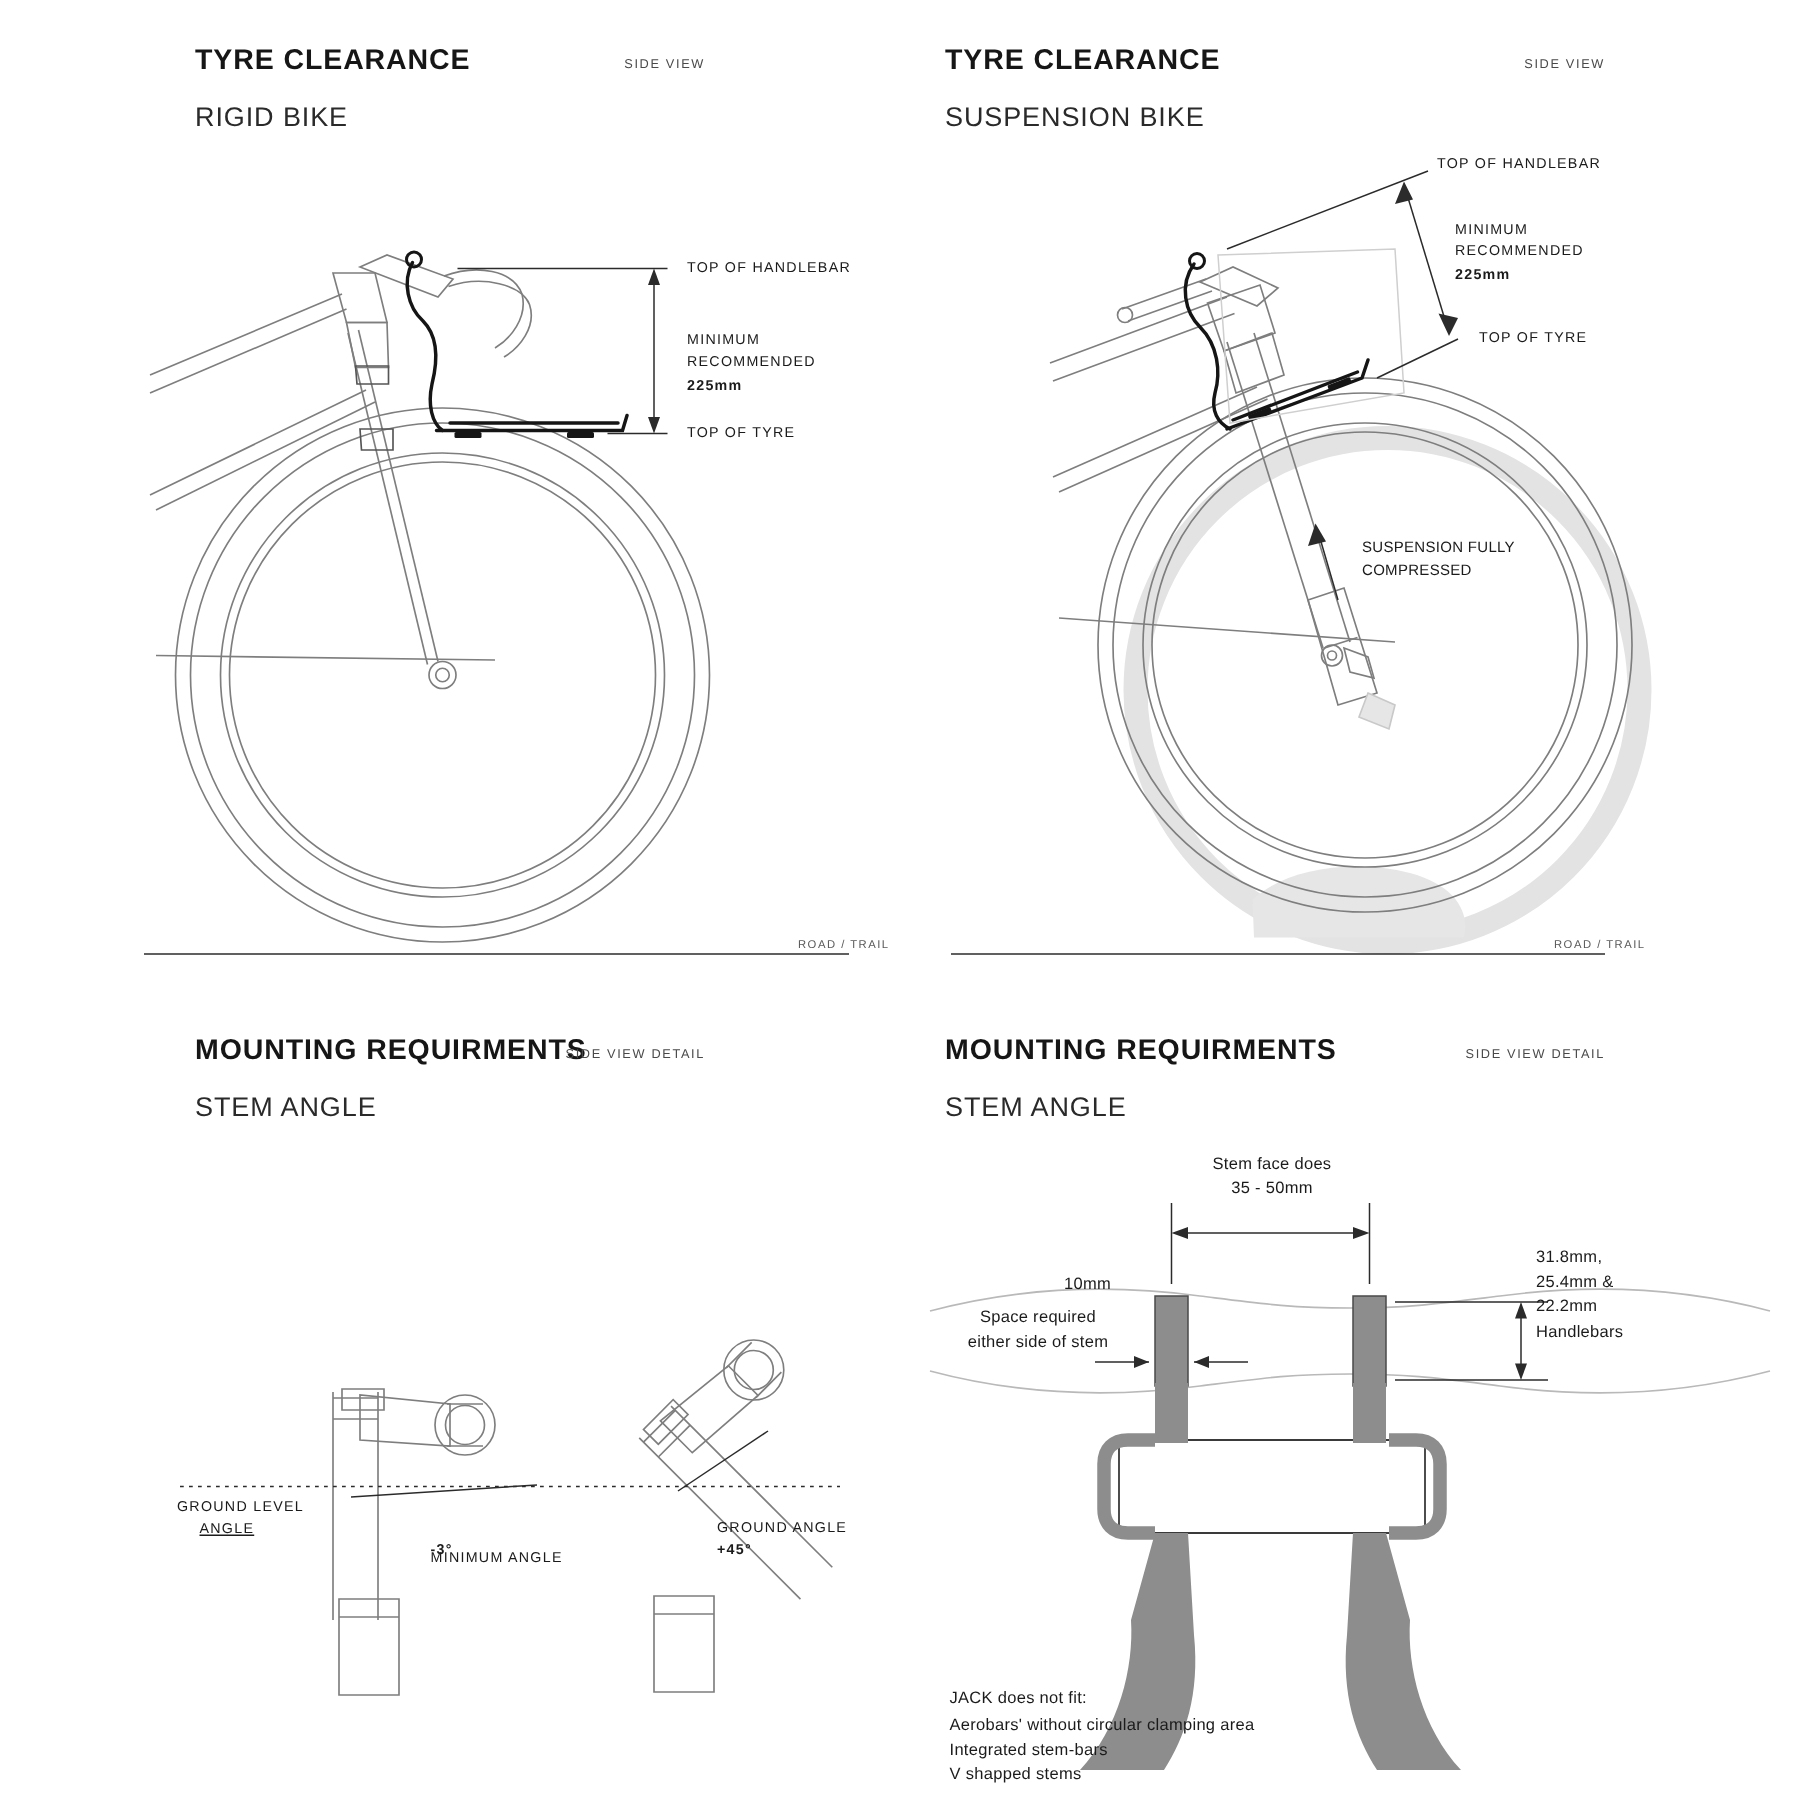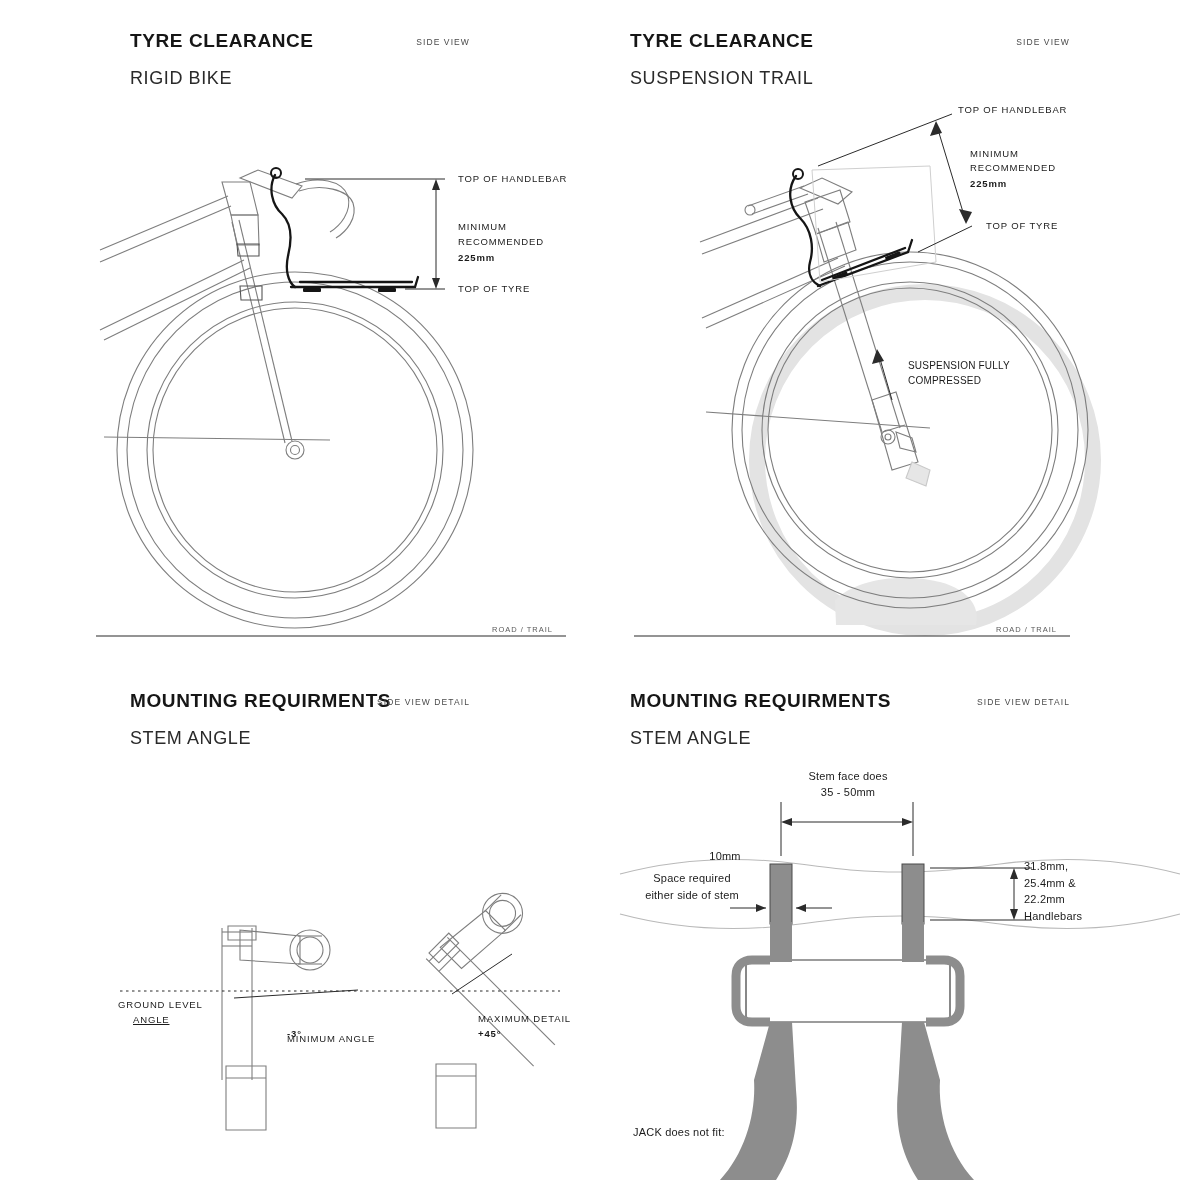--- a/index.html
+++ b/index.html
@@ -74,20 +74,21 @@
     letter-spacing: 0.2px;
     line-height: 1.5;
     color: #1b1b1b;
     white-space: pre-line;
   }
   .groundlabel {
     position: absolute;
     font-size: 7.5px;
     letter-spacing: 1px;
     color: #5a5a5a;
+    margin-left: 40px;
   }
   svg { display: block; overflow: visible; }
   .sv { position: absolute; left: 0; top: 0; }
 </style>
 </head>
 <body>
 
 <div class="sheet">
 
   <div class="panel p-tl">
@@ -156,21 +157,21 @@
     <div class="lbl" style="left:458px; top:282px;">TOP OF TYRE</div>
     <div class="lbl" style="left:458px; top:220px;">MINIMUM</div>
     <div class="lbl" style="left:458px; top:235px;">RECOMMENDED</div>
     <div class="lbl b" style="left:458px; top:251px;">225mm</div>
     <div class="groundlabel" style="left:492px; top:625px;">ROAD / TRAIL</div>
   </div>
 
   <div class="panel p-tr">
     <div class="hdr" style="left:30px;">
       <div class="t1">TYRE CLEARANCE</div>
-      <div class="t2">SUSPENSION TRAIL</div>
+      <div class="t2">SUSPENSION BIKE</div>
     </div>
     <div class="corner" style="right:130px;">SIDE VIEW</div>
 
     <svg class="sv" width="600" height="660" viewBox="0 0 600 660">
 
       <g>
         <circle cx="325" cy="460" r="168" fill="none" stroke="#e3e3e3" stroke-width="16"></circle>
         <path d="M235 600 C255 580 300 572 340 582 C370 590 380 608 376 625 L236 625 Z" fill="#e6e6e6" stroke="none"></path>
       </g>
       <g fill="none" stroke="#7e7e7e" stroke-width="1.1">
@@ -289,21 +290,21 @@
         <path d="M120 331 L560 331" stroke-dasharray="2.5 3.5"></path>
         <path d="M234 338 L358 330"></path>
         <path d="M452 334 L512 294" stroke="#2b2b2b"></path>
       </g>
     </svg>
 
     <div class="lbl" style="left:118px; top:338px;">GROUND LEVEL</div>
     <div class="lbl" style="left:133px; top:353px;text-decoration:underline;">ANGLE</div>
     <div class="lbl" style="left:287px; top:372px;">MINIMUM ANGLE</div>
     <div class="lbl b" style="left:287px; top:367px;">-3°</div>
-    <div class="lbl" style="left:478px; top:352px;">MAXIMUM DETAIL</div>
+    <div class="lbl" style="left:478px; top:352px;">GROUND ANGLE</div>
     <div class="lbl b" style="left:478px; top:367px;">+45°</div>
   </div>
 
   <div class="panel p-br">
     <div class="hdr" style="left:30px;">
       <div class="t1">MOUNTING REQUIRMENTS</div>
       <div class="t2">STEM ANGLE</div>
     </div>
     <div class="corner" style="right:130px;">SIDE VIEW
 DETAIL</div>
@@ -362,20 +363,23 @@
         <path d="M410 219 L414 208 L418 219" fill="#2b2b2b" stroke="none"></path>
         <path d="M410 249 L414 260 L418 249" fill="#2b2b2b" stroke="none"></path>
       </g>
     </svg>
 
     <div class="txt" style="left:200px; top:108px; text-align:center; width:96px;">Stem face does</div>
     <div class="txt" style="left:200px; top:124px; text-align:center; width:96px; ">35 - 50mm</div>
     <div class="txt" style="left:90px; top:188px; width:70px; text-align:center;">10mm</div>
     <div class="txt" style="left:18px; top:210px; width:148px; text-align:center;">Space required
 either side of stem</div>
-    <div class="txt" style="left:424px; top:198px;">31.8mm,
+    <div class="txt" style="left:424px; top:170px;">31.8mm,
 25.4mm &amp;
 22.2mm
 Handlebars</div>
     <div class="txt" style="left:33px; top:464px; font-weight:normal;">JACK does not fit:</div>
+    <div class="txt" style="left:33px; top:482px;">Aerobars' without circular clamping area
+Integrated stem-bars
+V shapped stems</div>
   </div>
 
 </div>
 
 </body></html>

